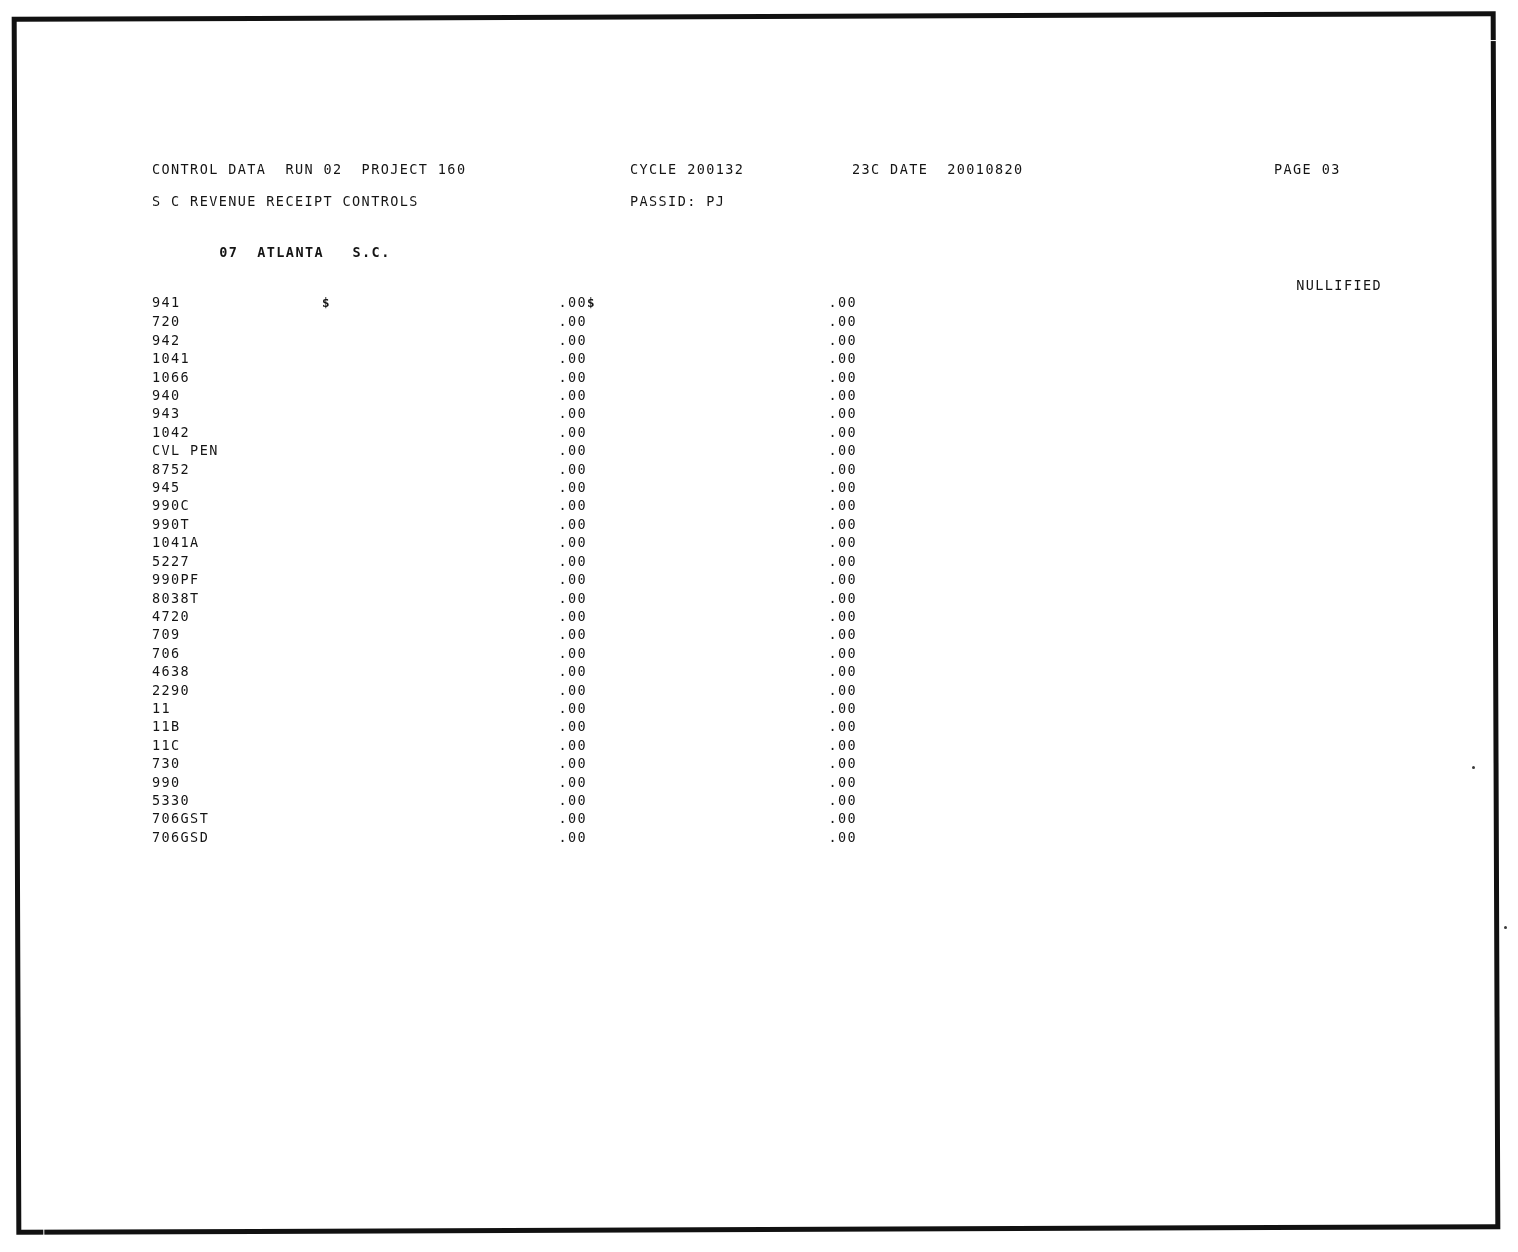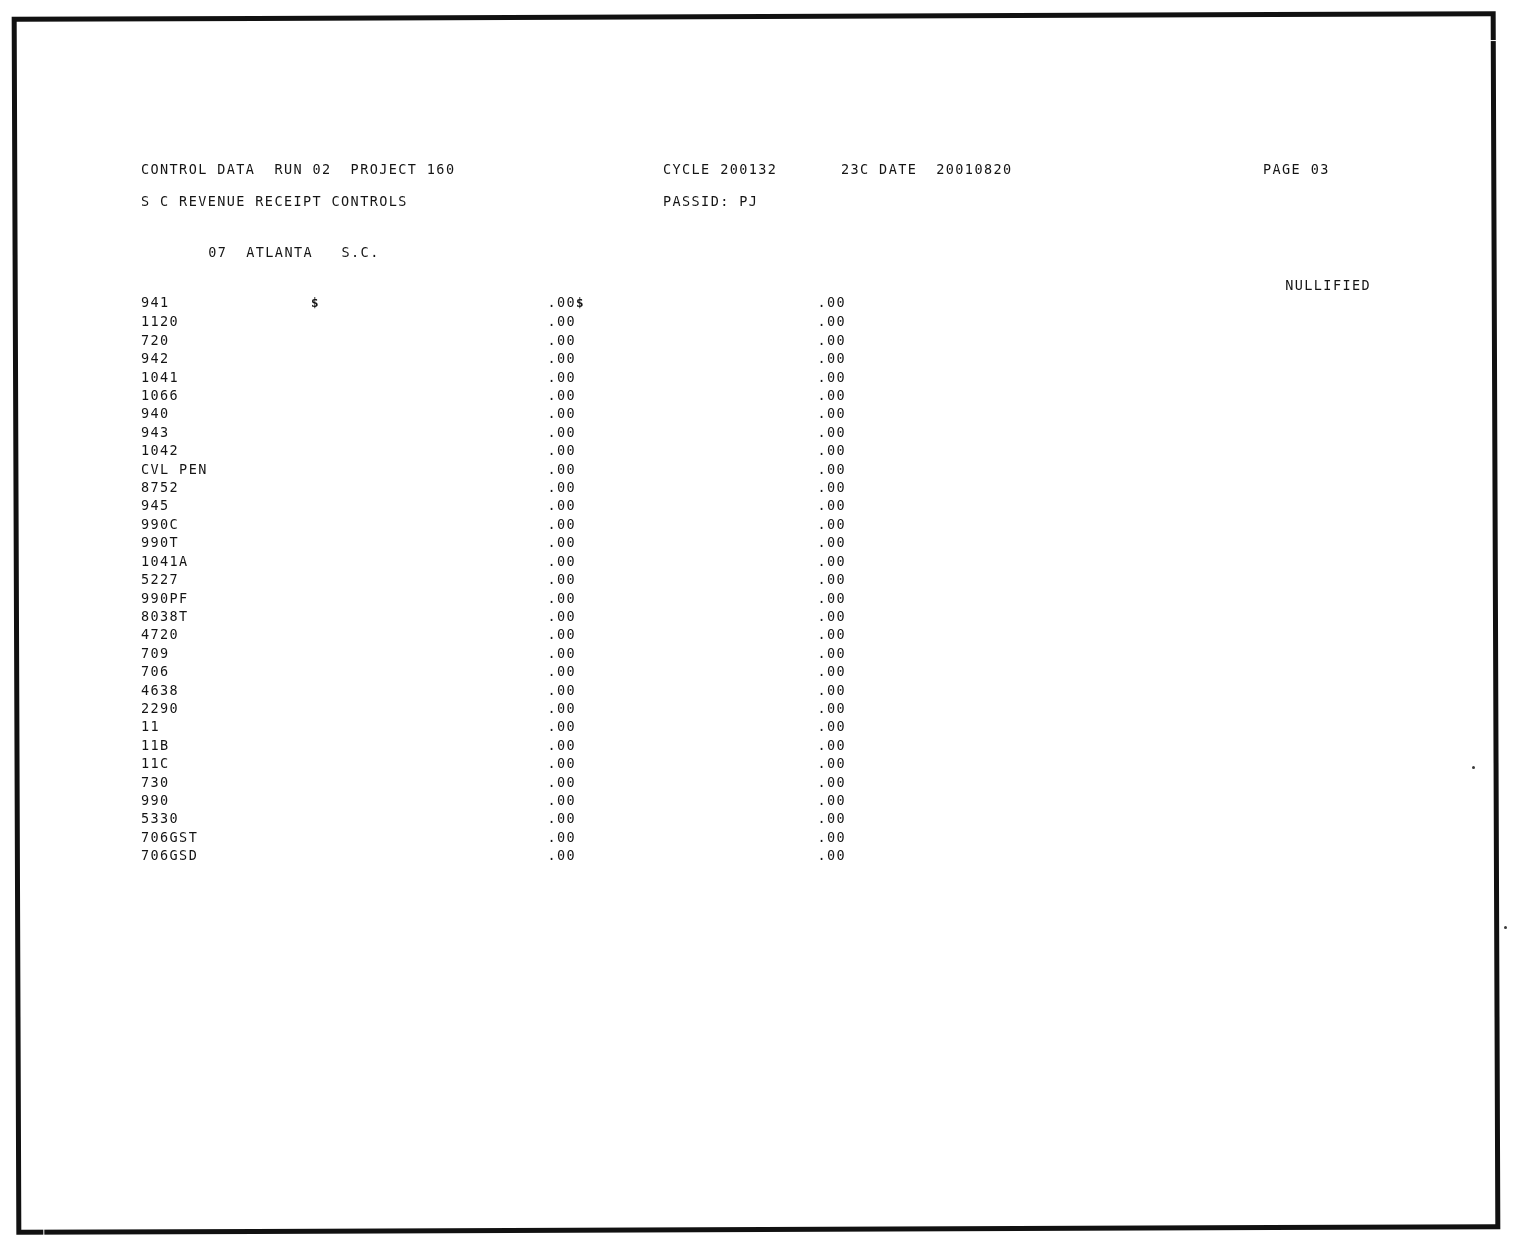--- a/index.html
+++ b/index.html
@@ -39,49 +39,50 @@
   .sheet {
     position: absolute;
     left: 0;
     top: 0;
     width: 1518px;
     height: 1252px;
   }
 
   .report {
     position: absolute;
-    left: 141px;
+    left: 152px;
     top: 160px;
     width: 1230px;
     font-family: "DejaVu Sans Mono", monospace;
     font-size: 13.5px;
     letter-spacing: 1.4px;
     color: #151515;
     line-height: 19px;
   }
 
   .hdr-row {
     position: relative;
     height: 32px;
     white-space: pre;
   }
   .hdr-row .col {
     position: absolute;
     top: 0;
     white-space: pre;
   }
   .c-a { left: 0; }
-  .c-b { left: 478px; margin-left: 44px; }
+  .c-b { left: 478px; }
   .c-c { left: 700px; text-align: right; }
   .c-d { left: 1122px; }
 
   .subline {
     position: relative;
     height: 33px;
     white-space: pre;
+    font-weight: bold;
   }
   .office {
     padding-left: 10px;
   }
 
   .nullified {
     height: 36px;
     white-space: pre;
     text-align: right;
   }
@@ -171,27 +172,20 @@
     <table class="amounts">
       <tbody>
           <tr>
             <td class="label">941</td>
             <td class="dollar1"><span class="dollar-glyph">$</span></td>
             <td class="amt1">.00</td>
             <td class="dollar2"><span class="dollar-glyph">$</span></td>
             <td class="amt2">.00</td>
           </tr>
           <tr>
-            <td class="label">1120</td>
-            <td class="dollar1"></td>
-            <td class="amt1">.00</td>
-            <td class="dollar2"></td>
-            <td class="amt2">.00</td>
-          </tr>
-          <tr>
             <td class="label">720</td>
             <td class="dollar1"></td>
             <td class="amt1">.00</td>
             <td class="dollar2"></td>
             <td class="amt2">.00</td>
           </tr>
           <tr>
             <td class="label">942</td>
             <td class="dollar1"></td>
             <td class="amt1">.00</td>

